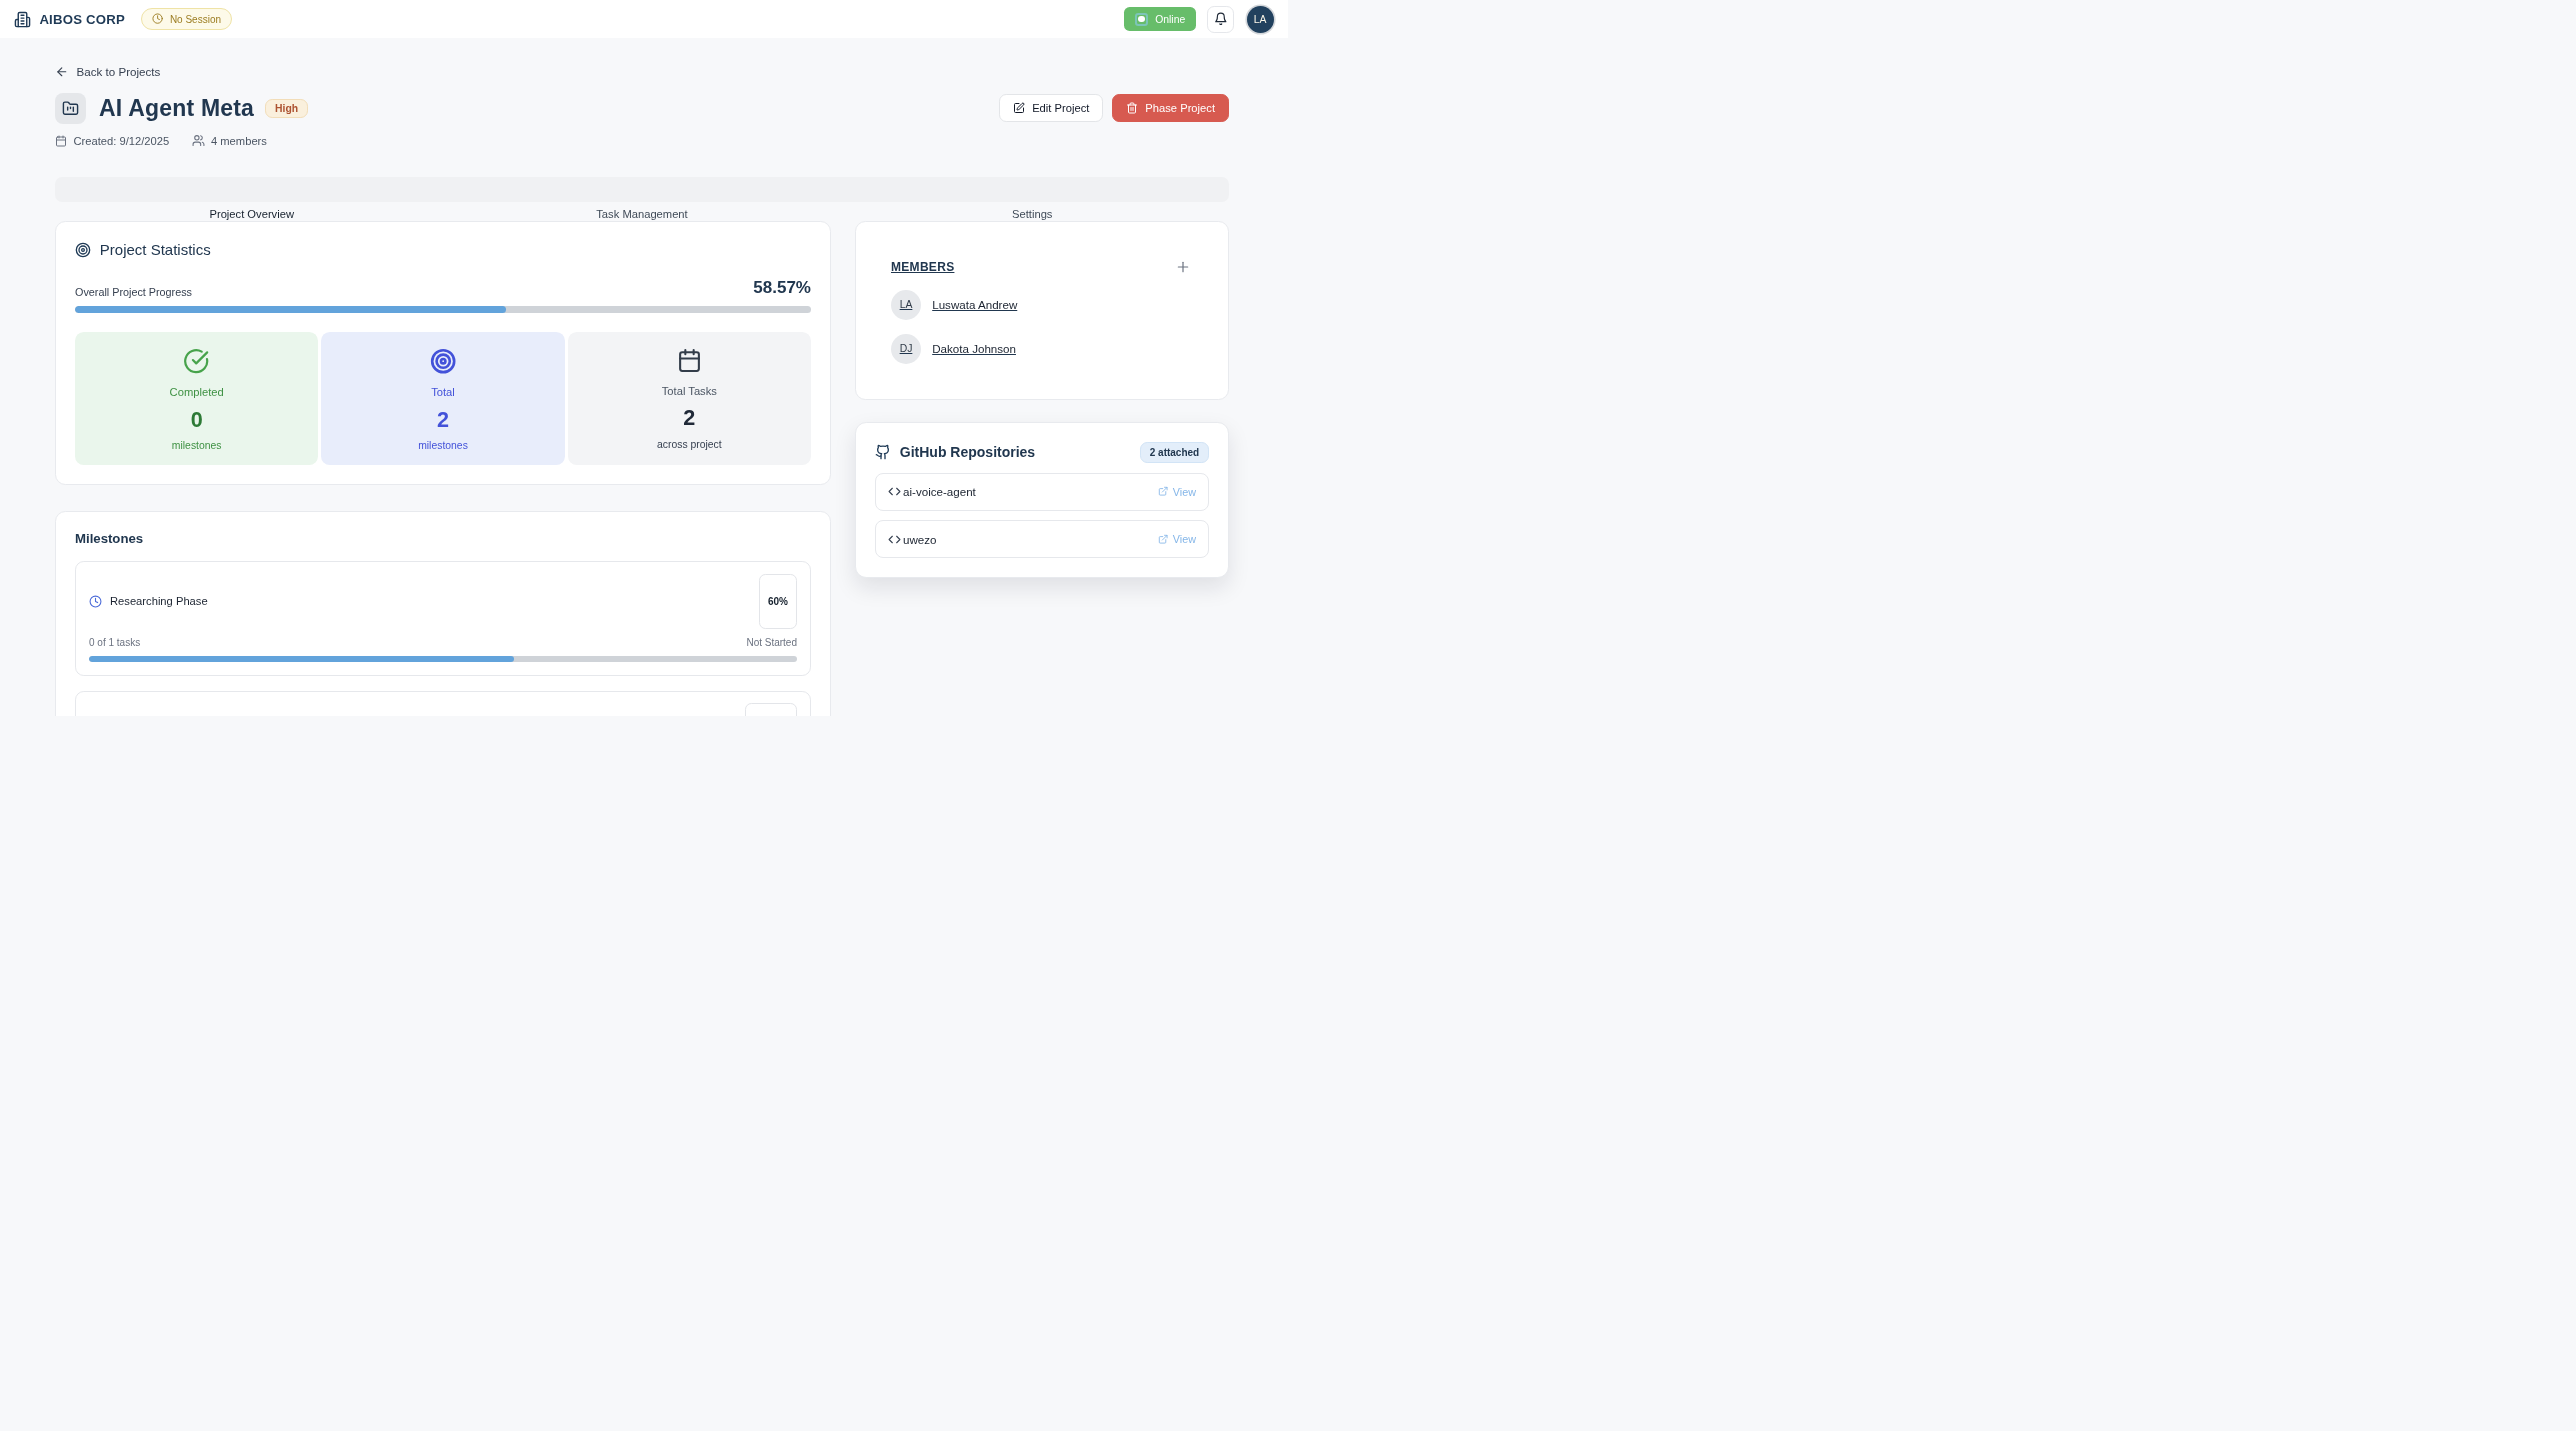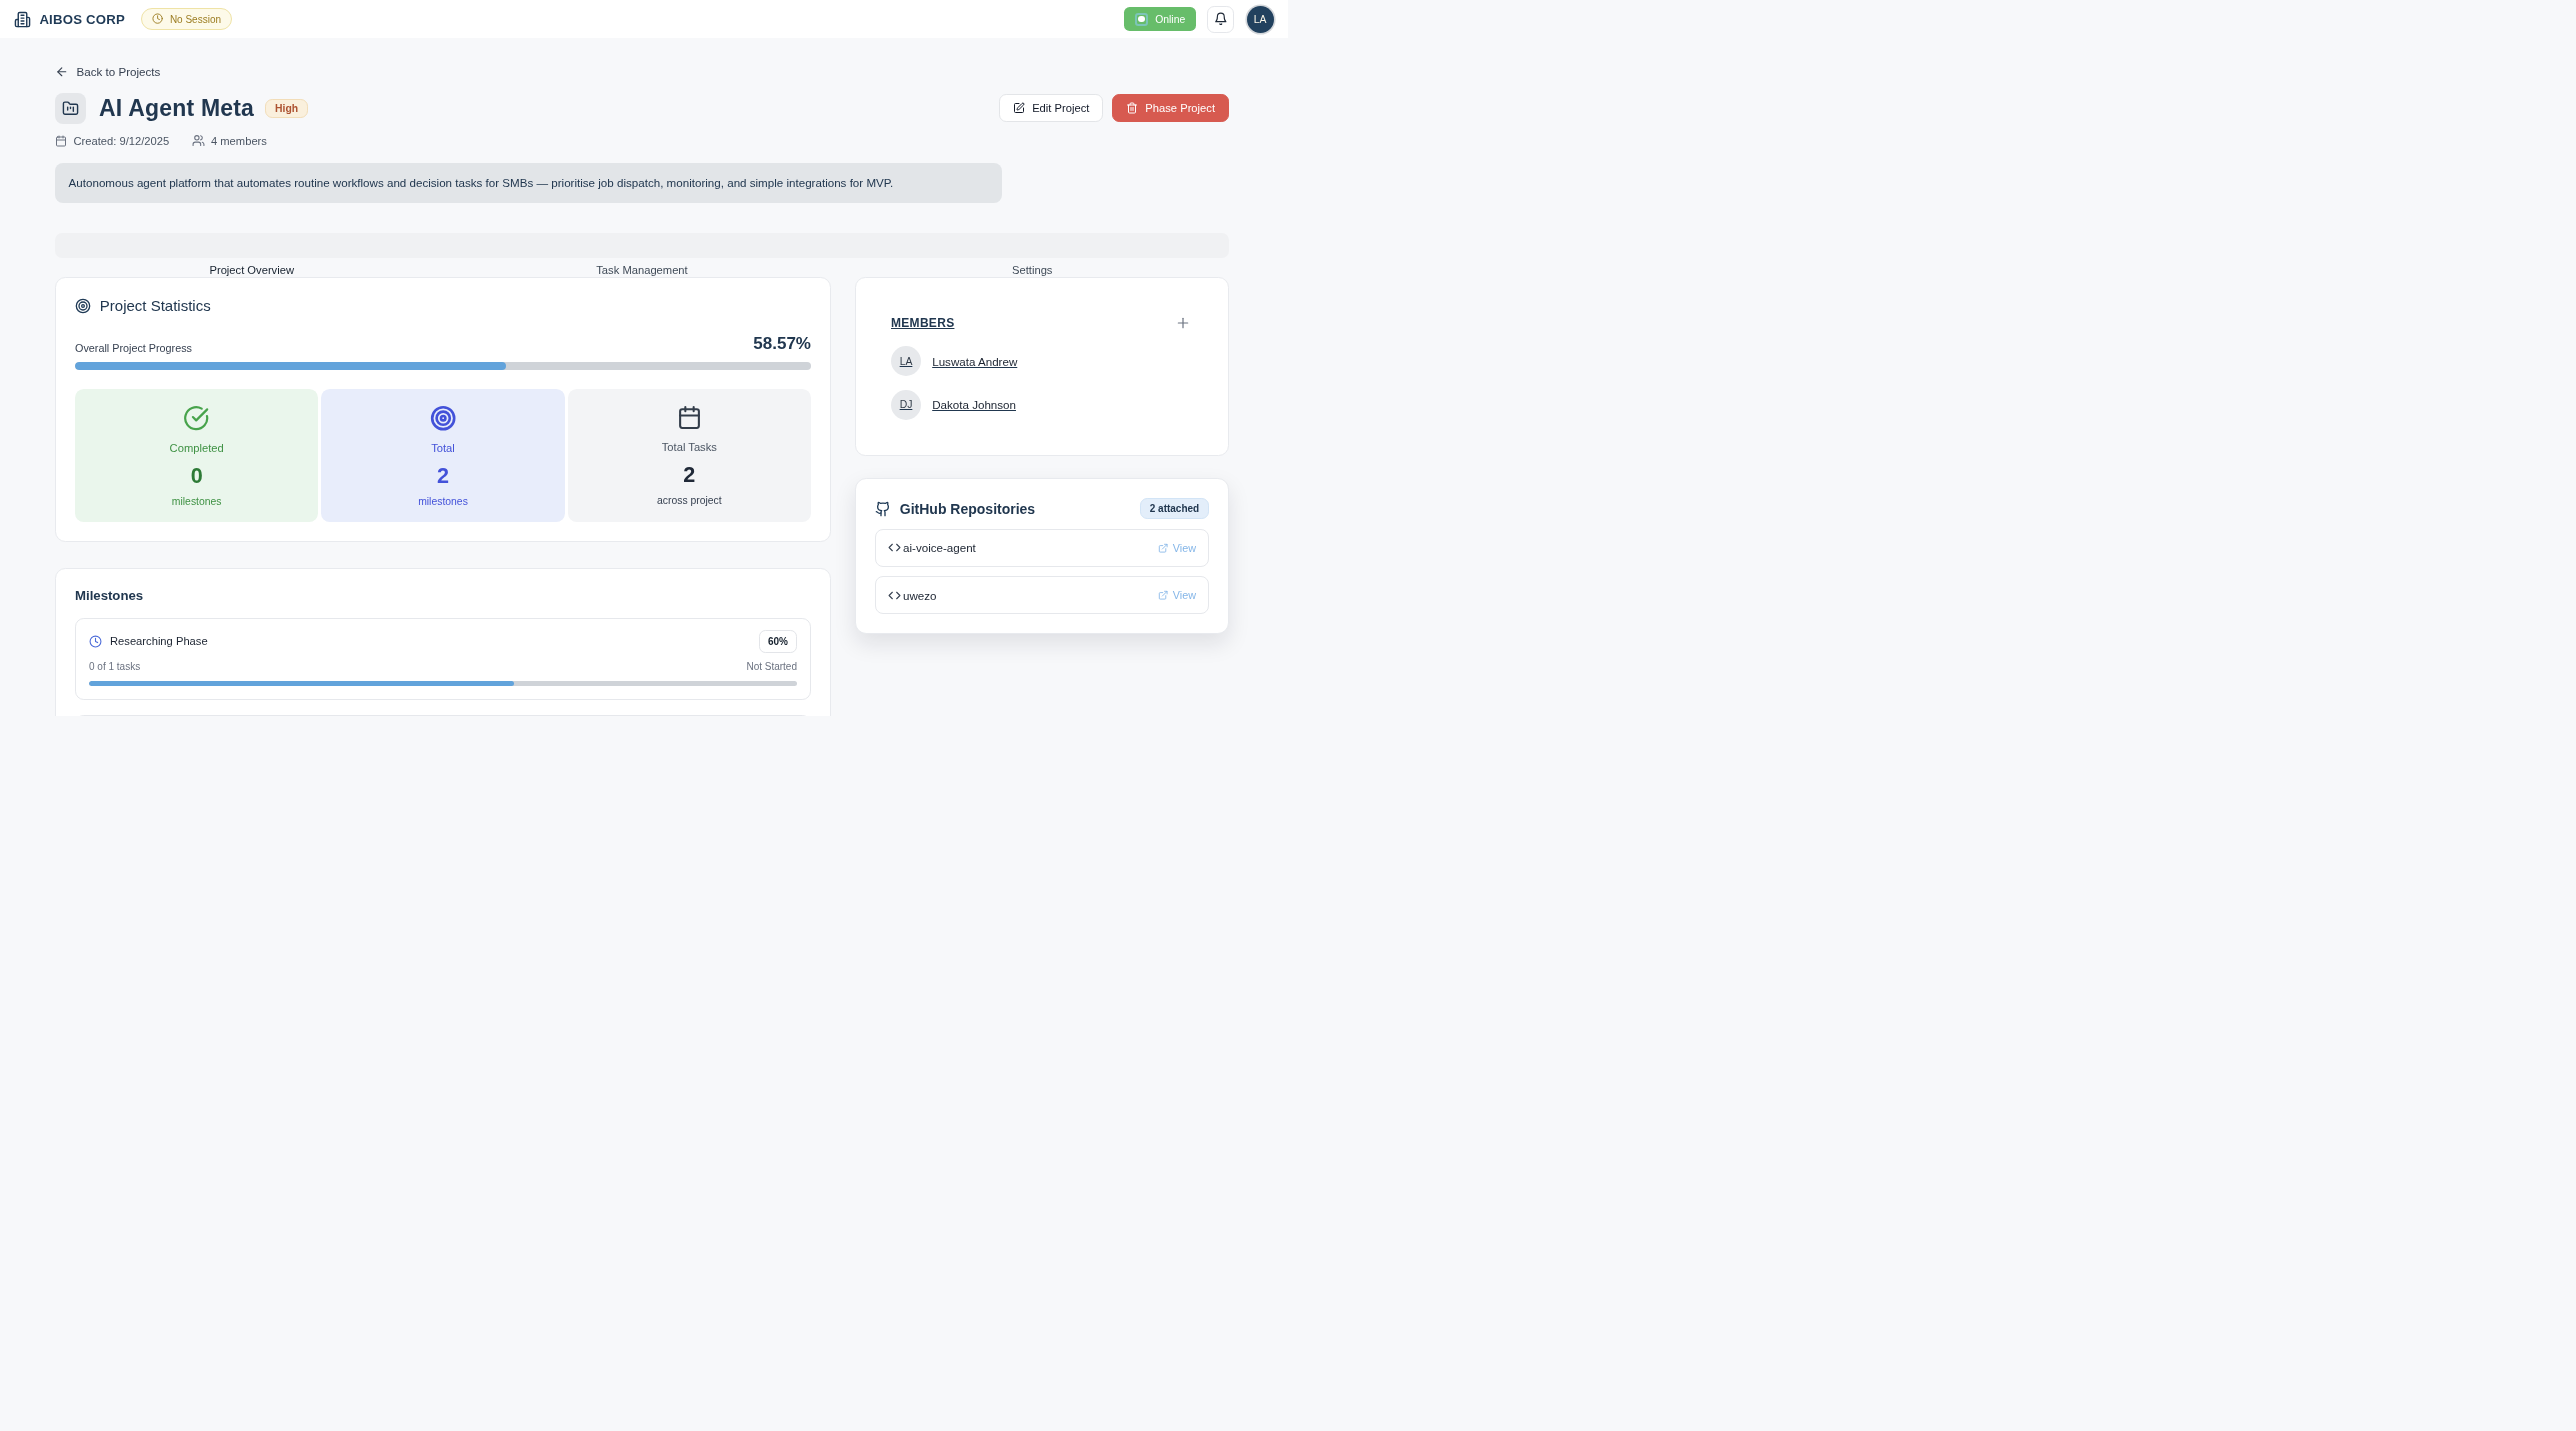--- a/index.html
+++ b/index.html
@@ -124,21 +124,21 @@
   .stat-gray .stat-sub { color: #374151; }
 
   
   .milestones-card { margin-top: 26px; padding: 19px; }
   .milestones-title { font-size: 13.2px; font-weight: 700; color: #21374f; }
   .ms-item { margin-top: 15px; border: 0.8px solid #e6e8ec; border-radius: 8.8px; padding: 11.2px 13px 13px; }
   .ms-head { display: flex; align-items: center; gap: 8px; }
   .ms-head svg { color: #4c6bd8; }
   .ms-name { font-size: 11.2px; color: #1b2330; font-weight: 500; }
   .ms-badge { margin-left: auto; border: 0.8px solid #e3e5e9; background: #fff; border-radius: 6.4px;
-    padding: 5px 8px; font-size: 10px; font-weight: 700; color: #16212e; }
+    padding: 21px 8px; font-size: 10px; font-weight: 700; color: #16212e; }
   .ms-sub { margin-top: 8px; display: flex; justify-content: space-between;
     font-size: 10px; color: #6b7280; }
   .ms-track { margin-top: 8.8px; height: 5.6px; border-radius: 3.2px; background: #cfd3d8; overflow: hidden; }
   .ms-track .fill { border-radius: 3.2px; }
 
   
   .members-card { padding: 35px; text-decoration: underline; }
   .members-head { display: flex; align-items: center; justify-content: space-between; }
   .members-title { font-size: 12px; font-weight: 800; color: #21374f; letter-spacing: 0.3px; }
   .add-member { background: none; border: none; cursor: pointer; color: #6b7280; padding: 1.6px; }
@@ -274,21 +274,20 @@
             <path d="M16 21v-2a4 4 0 0 0-4-4H6a4 4 0 0 0-4 4v2"></path>
             <circle cx="9" cy="7" r="4"></circle>
             <path d="M22 21v-2a4 4 0 0 0-3-3.87"></path>
             <path d="M16 3.13a4 4 0 0 1 0 7.75"></path>
           </svg>
       </span>
       <span>4 members</span>
     </span>
   </div>
 
-  <div class="description">Autonomous agent platform that automates routine workflows and decision tasks for SMBs — prioritise job dispatch, monitoring, and simple integrations for MVP.</div>
 
   
   <div class="tabs">
     <div class="tab active">Project Overview</div>
     <div class="tab">Task Management</div>
     <div class="tab">Settings</div>
   </div>
 
   
   <div class="main">

